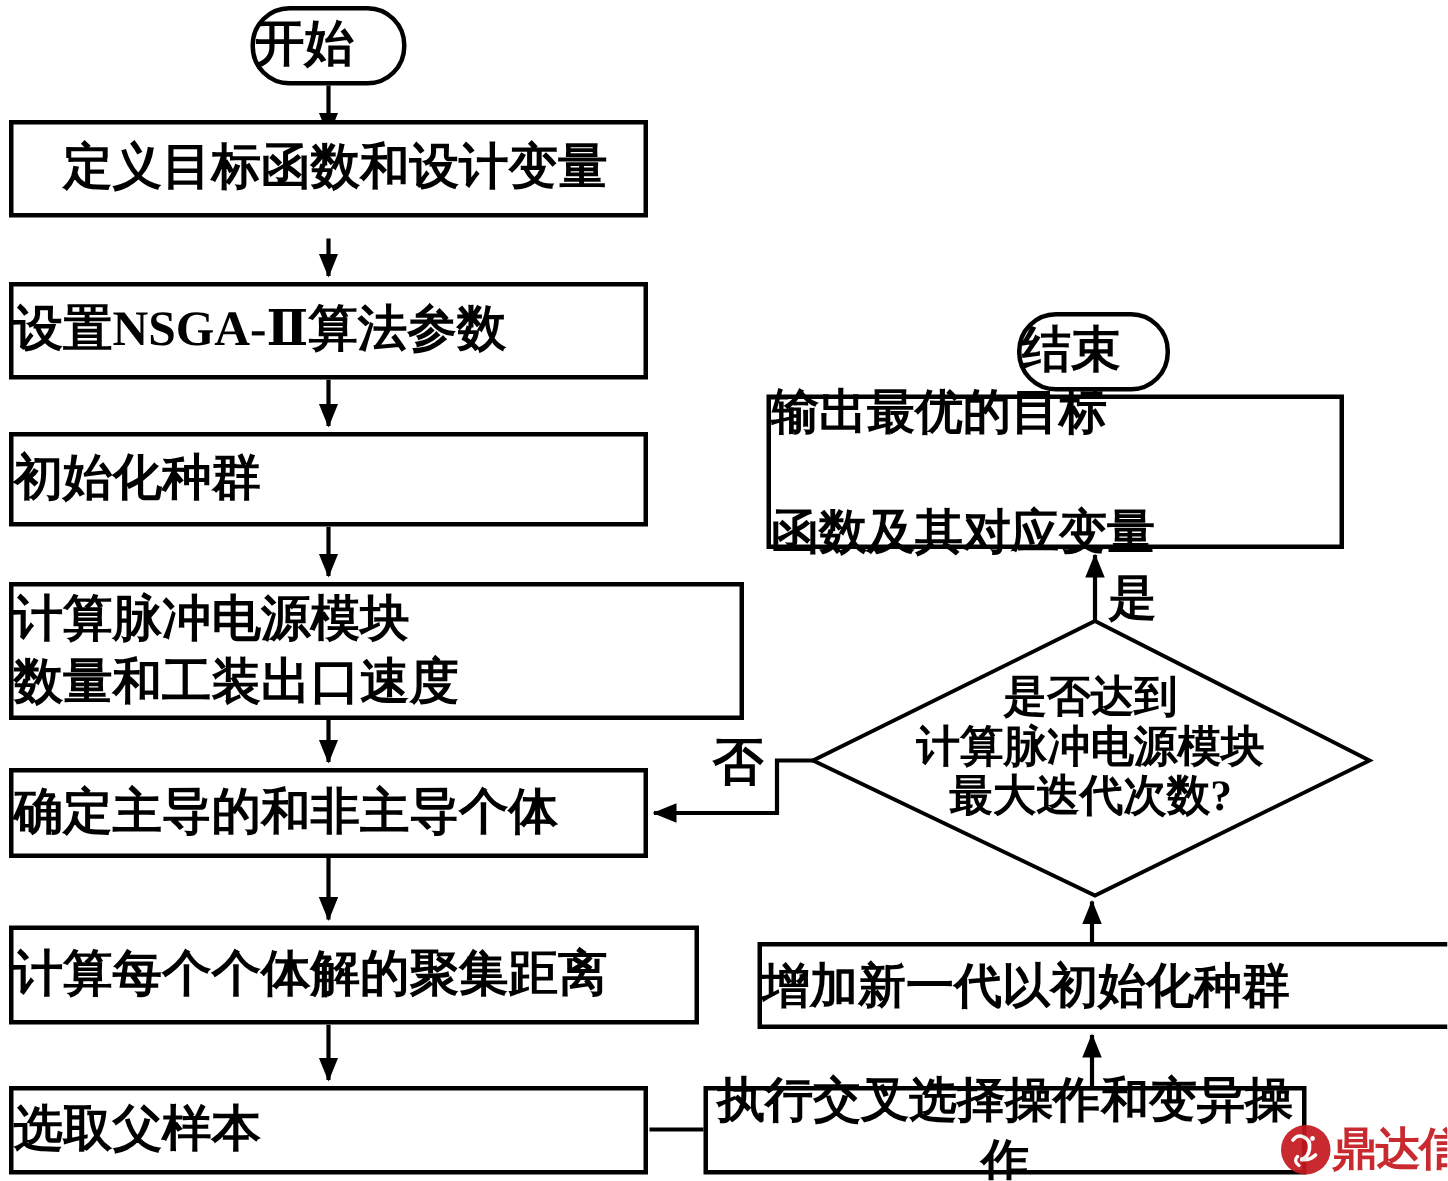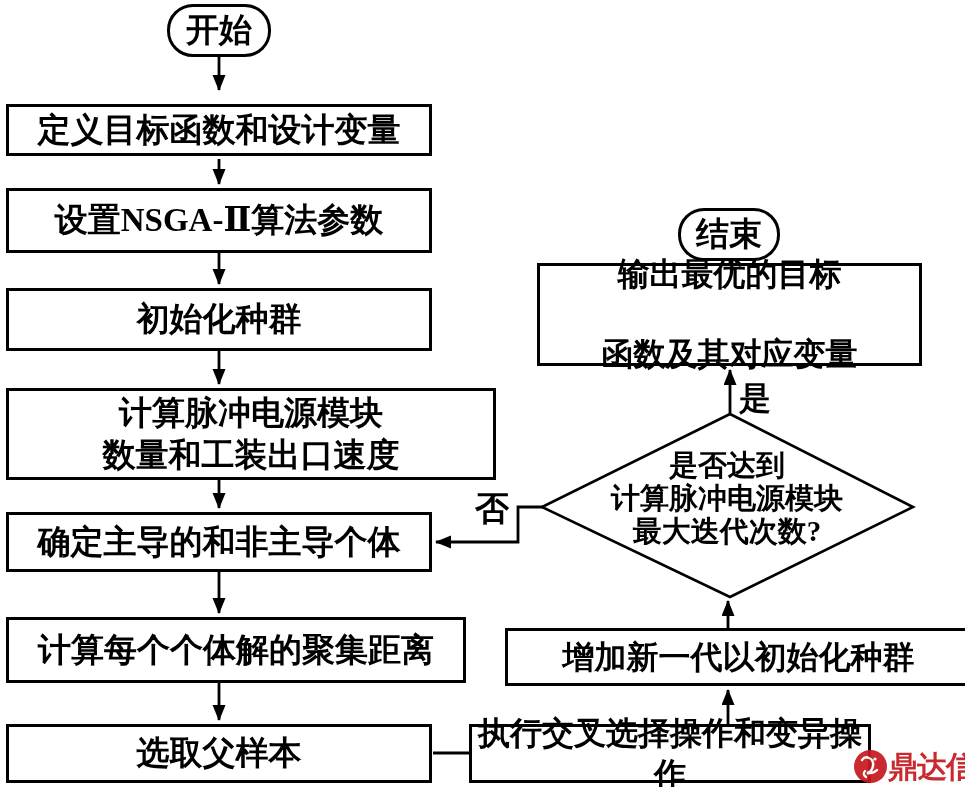--- a/index.html
+++ b/index.html
@@ -17,21 +17,21 @@
     left: 0; top: 0;
     width: 965px; height: 787px;
   }
   .node {
     position: absolute;
     box-sizing: border-box;
     border: 3px solid #000;
     background: #fff;
     display: flex;
     flex-direction: column;
-    align-items: center;
+    align-items: flex-start;
     justify-content: center;
     text-align: center;
     font-weight: bold;
     line-height: 1.28;
   }
   .terminal {
     border-radius: 26px;
     font-size: 33px;
   }
   .process { font-size: 33px; }
@@ -94,21 +94,21 @@
     <line x1="730" y1="263" x2="730" y2="224" stroke="#000" stroke-width="2.8" marker-end="url(#arrow)"></line>
     <polyline points="543,507 518,507 518,542 436,542" fill="none" stroke="#000" stroke-width="2.8" marker-end="url(#arrow)"></polyline>
 
     <polygon points="730,414 913,507 730,597 542,507" fill="#ffffff" stroke="#000" stroke-width="2.6"></polygon>
   </svg>
 
   <div class="node terminal" style="left:167px; top:4px; width:104px; height:53px;">
     <span>开始</span>
   </div>
 
-  <div class="node process" style="left:6px; top:104px; width:426px; height:52px;">
+  <div class="node process" style="left:6px; top:80px; width:426px; height:65px;padding-left:33px;">
     <span>定义目标函数和设计变量</span>
   </div>
 
   <div class="node process" style="left:6px; top:188px; width:426px; height:65px;">
     <span>设置NSGA-Ⅱ算法参数</span>
   </div>
 
   <div class="node process" style="left:6px; top:288px; width:426px; height:63px;">
     <span>初始化种群</span>
   </div>
@@ -127,21 +127,21 @@
   </div>
 
   <div class="node process" style="left:6px; top:724px; width:426px; height:59px;">
     <span>选取父样本</span>
   </div>
 
   <div class="node terminal" style="left:678px; top:168px; width:102px; height:53px;margin-top:40px;">
     <span>结束</span>
   </div>
 
-  <div class="node process-sm" style="left:537px; top:263px; width:385px; height:103px;gap:39px;">
+  <div class="node process-sm" style="left:511px; top:263px; width:385px; height:103px;gap:39px;">
     <span>输出最优的目标</span>
     <span>函数及其对应变量</span>
   </div>
 
   <div class="node process-sm" style="left:495px; top:628px; width:467px; height:58px;margin-left:10px;">
     <span>增加新一代以初始化种群</span>
   </div>
 
   <div class="node process-sm" style="left:469px; top:724px; width:402px; height:59px;">
     <span>执行交叉选择操作和变异操作</span>

